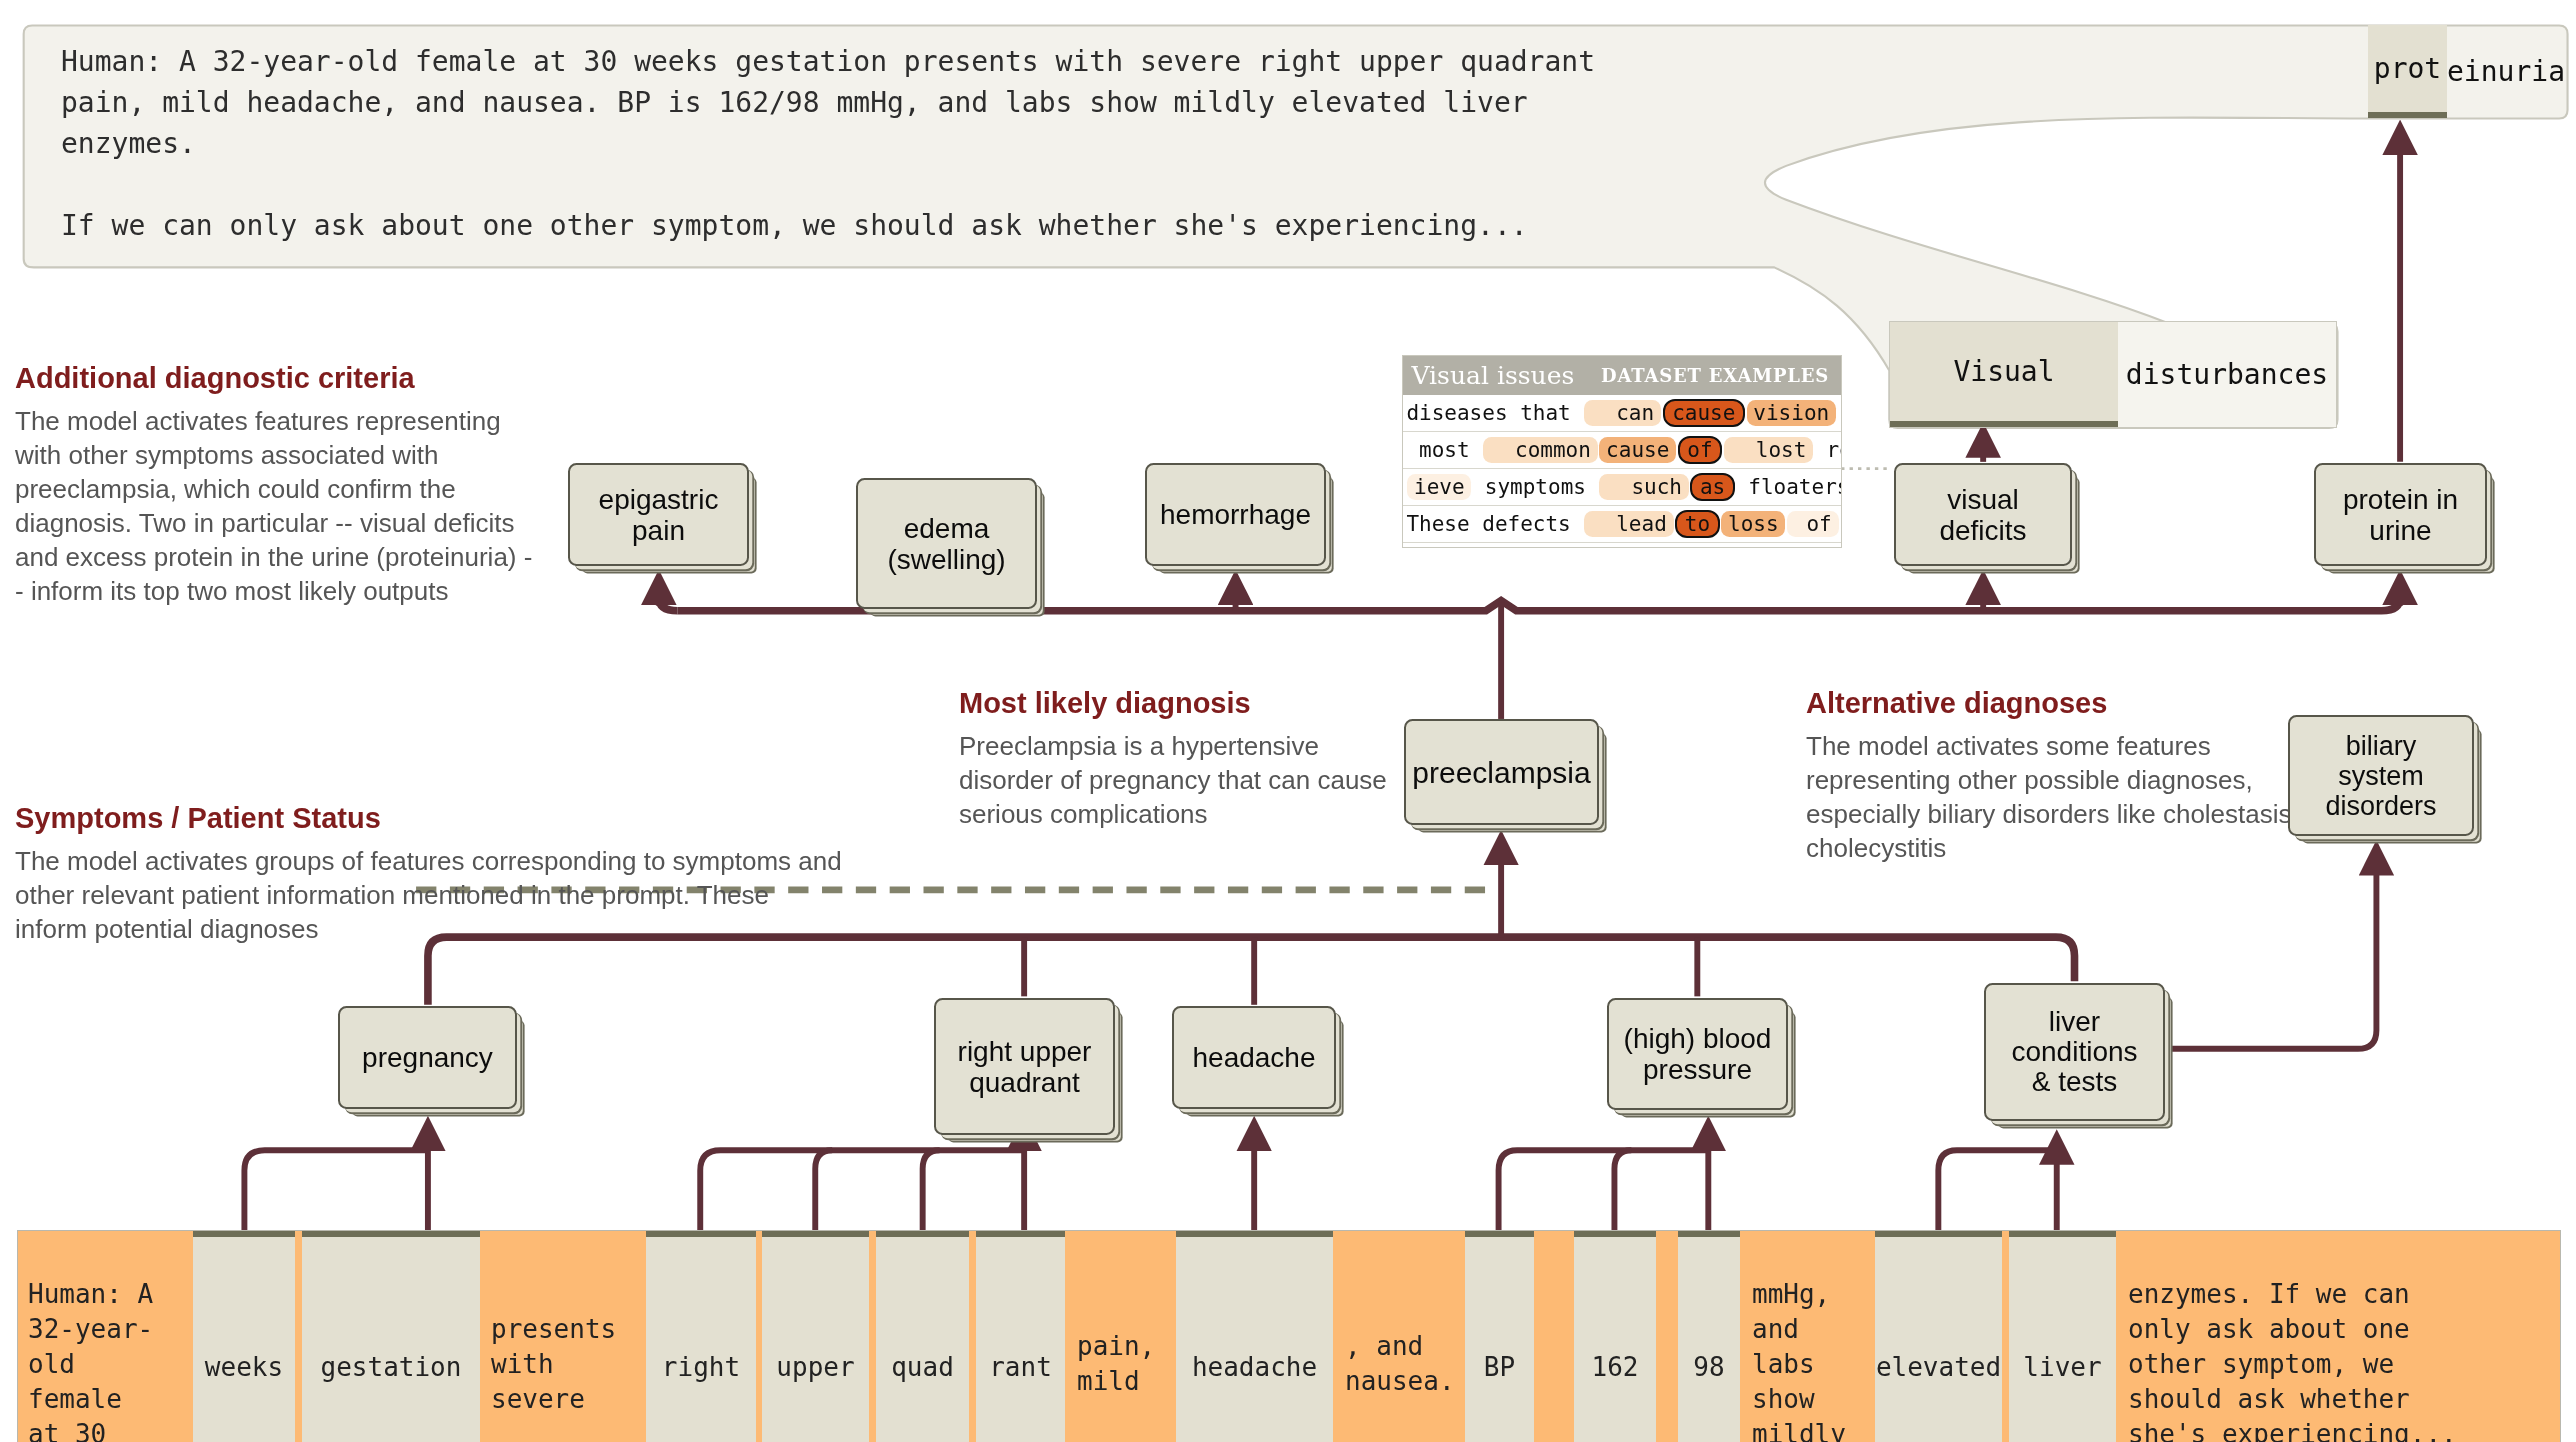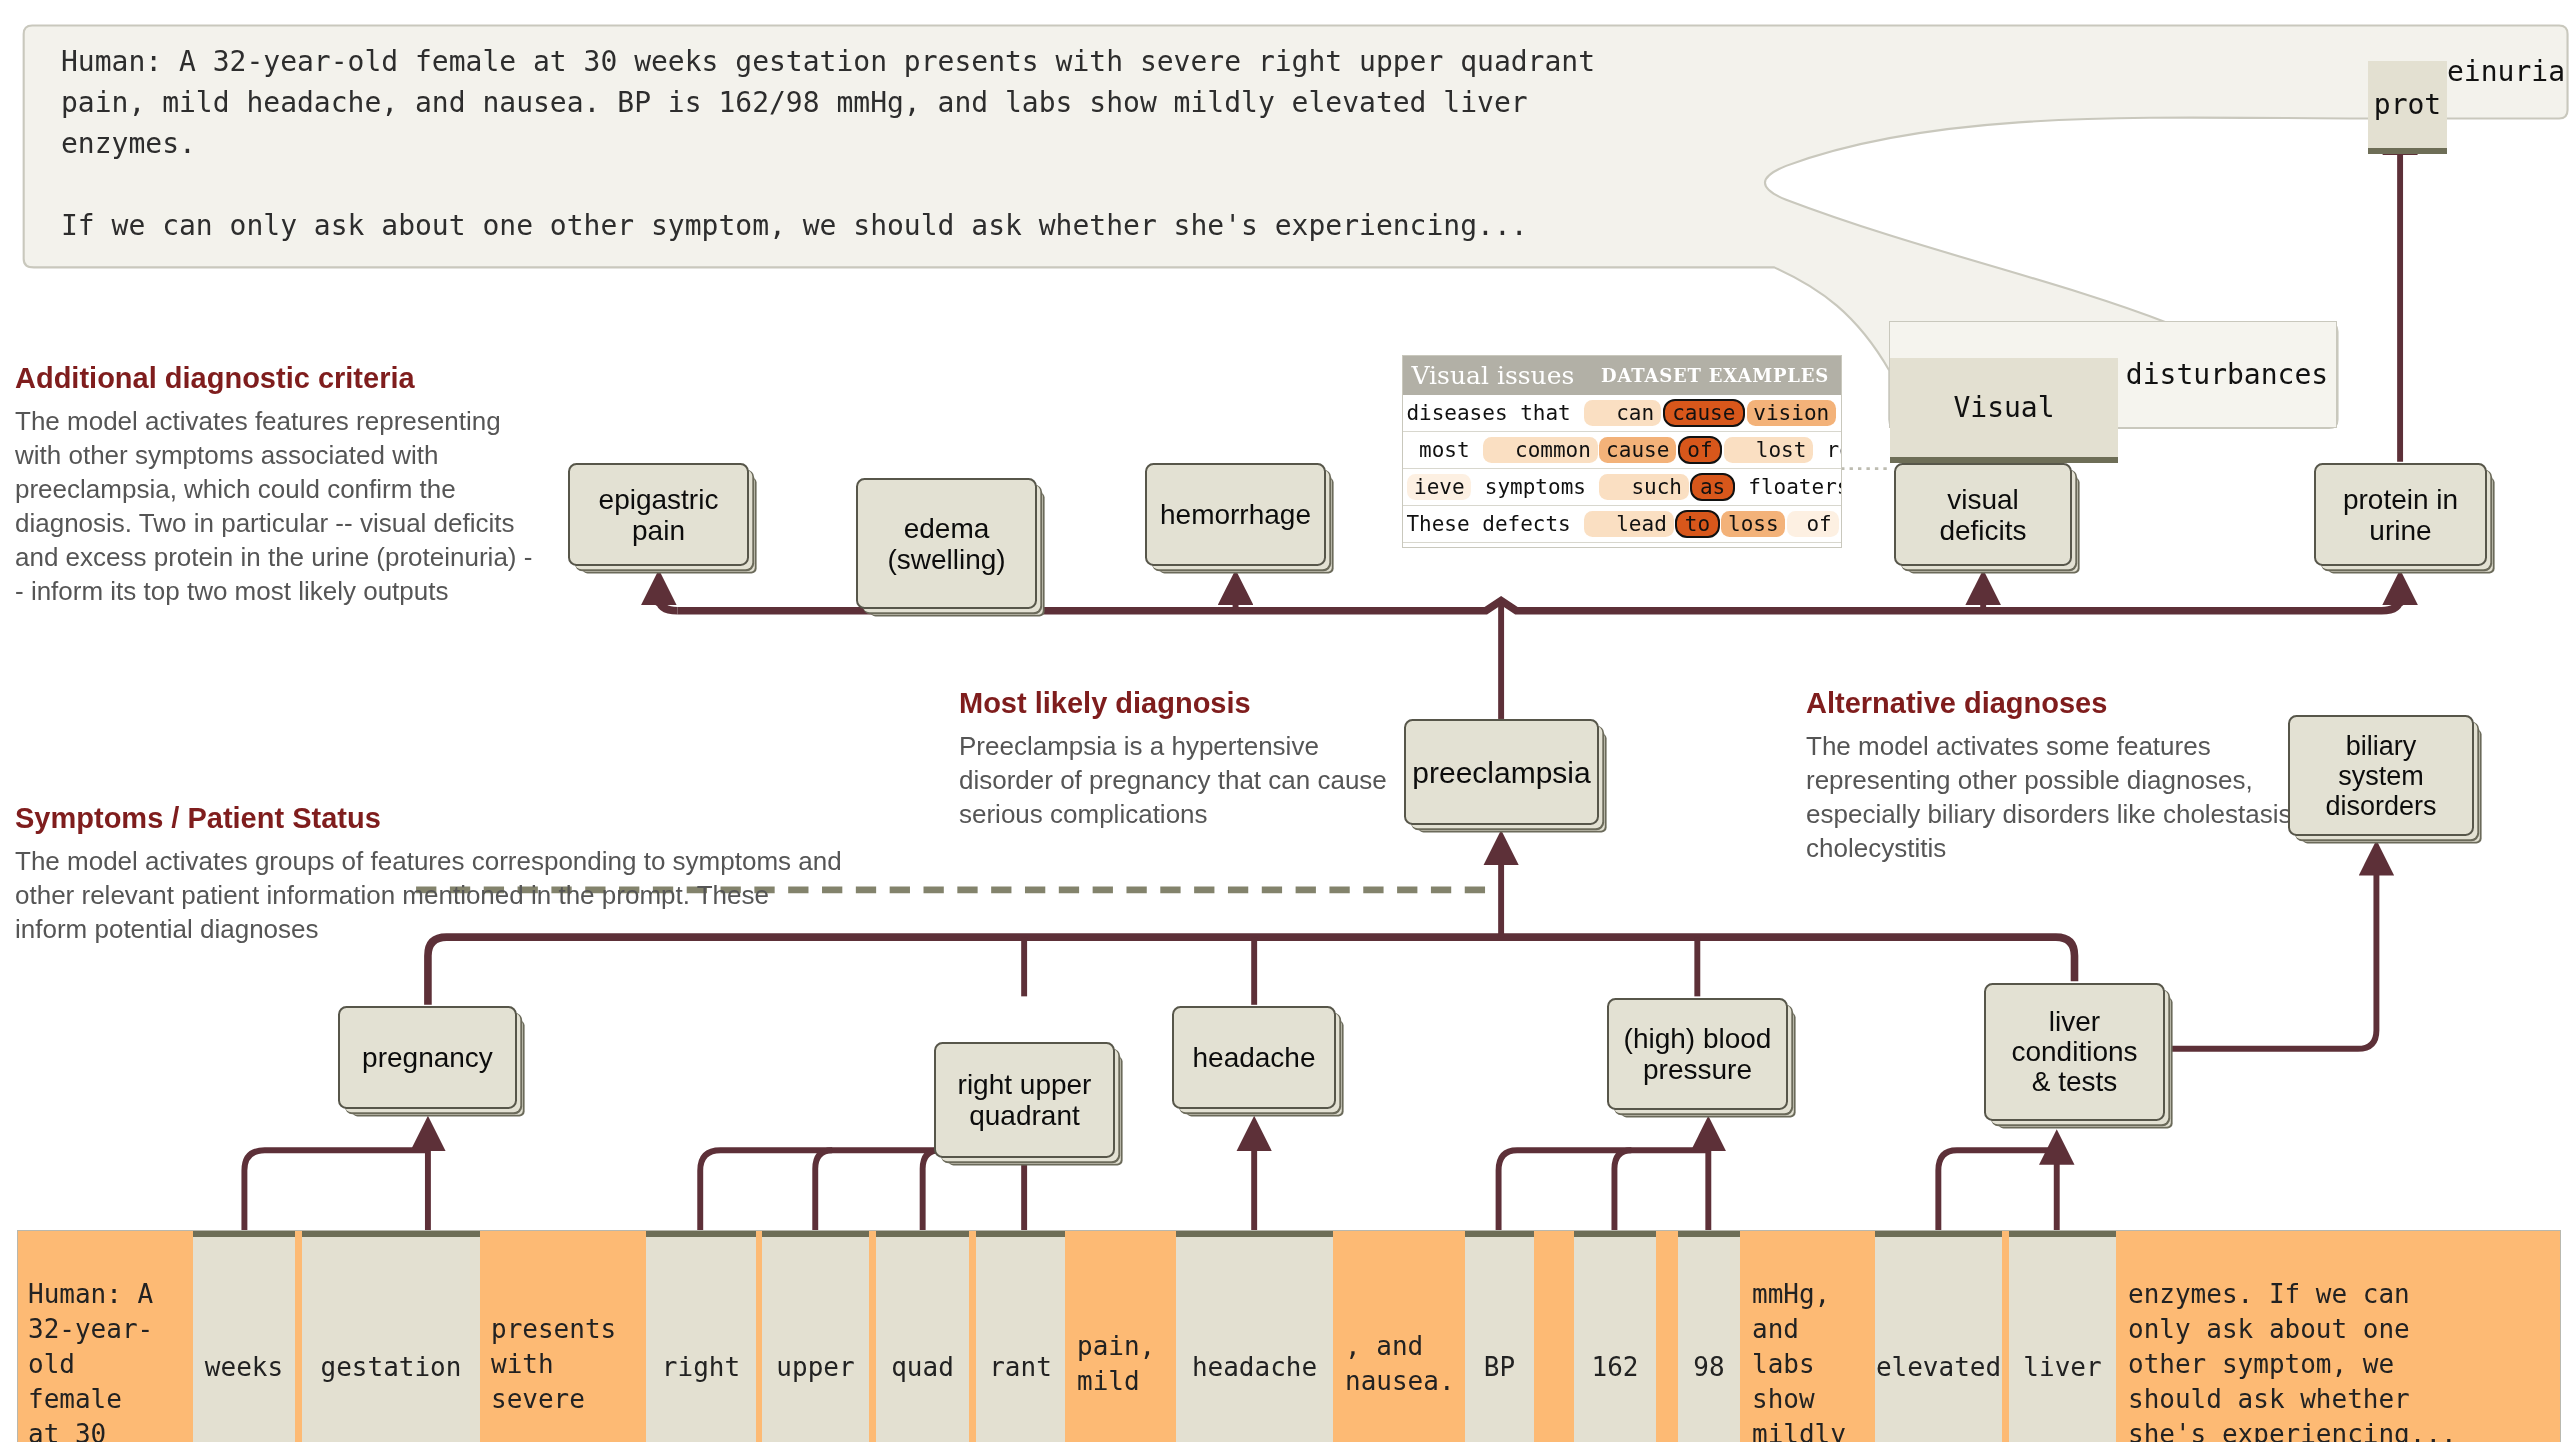--- a/index.html
+++ b/index.html
@@ -6,21 +6,21 @@
   #page{position:relative;width:2576px;height:1443px;background:#fff;overflow:hidden;
         font-family:"Liberation Sans",sans-serif;}
   #wires{position:absolute;left:0;top:0;z-index:1;}
   .mono{font-family:"DejaVu Sans Mono","Liberation Mono",monospace;}
   
   #prompt-text{position:absolute;left:61px;top:41px;z-index:2;font-size:28px;line-height:41px;
      color:#2d2d2d;white-space:pre;}
   
   .outtok{position:absolute;z-index:2;display:flex;align-items:center;justify-content:center;
      font-size:28px;color:#111;}
-  .tok-hl{background:#e3e0d1;border-bottom:6.8px solid #6e6e57;box-sizing:border-box;margin-top:36px;}
+  .tok-hl{background:#e3e0d1;border-bottom:6.8px solid #6e6e57;box-sizing:border-box;}
   #visual-box{position:absolute;left:1889px;top:321px;width:448px;height:107px;z-index:2;
      border:1.7px solid #c9c8bd;box-sizing:border-box;display:flex;background:#f5f4ee;}
   #visual-box .seg{display:flex;align-items:center;justify-content:center;font-size:28px;color:#111;}
   
   .ann{position:absolute;z-index:2;}
   .ann h3{margin:0 0 8.5px 0;font-size:29px;font-weight:bold;color:#7f1d1d;}
   .ann p{margin:0;font-size:26px;line-height:34px;color:#555;}
   
   .node{position:absolute;z-index:3;background:#e3e1d3;border:2.5px solid #57564a;border-radius:8.5px;
      display:flex;align-items:center;justify-content:center;text-align:center;font-size:28px;
@@ -157,21 +157,21 @@
       <div class="node" style="left: 1145px; top: 463px; width: 181px; height: 103px;">hemorrhage</div>
       <div class="node" style="left: 1894px; top: 463px; width: 178px; height: 103px;">visual
 deficits</div>
       <div class="node" style="left: 2314px; top: 463px; width: 173px; height: 103px;">protein in
 urine</div>
       <div class="node" style="left: 1404px; top: 719px; width: 195px; height: 106px; font-size: 30px;">preeclampsia</div>
       <div class="node" style="left: 2288px; top: 715px; width: 186px; height: 121px; font-size: 27px; line-height: 30px;">biliary
 system
 disorders</div>
       <div class="node" style="left: 338px; top: 1006px; width: 179px; height: 103px;">pregnancy</div>
-      <div class="node" style="left: 934px; top: 1042px; width: 181px; height: 116px;">right upper
+      <div class="node" style="left: 934px; top: 998px; width: 181px; height: 137px;">right upper
 quadrant</div>
       <div class="node" style="left: 1172px; top: 1006px; width: 164px; height: 103px;">headache</div>
       <div class="node" style="left: 1607px; top: 998px; width: 181px; height: 112px;">(high) blood
 pressure</div>
       <div class="node" style="left: 1984px; top: 983px; width: 181px; height: 138px; line-height: 30px;">liver
 conditions
 &amp; tests</div>
     </div>
 
   <div id="strip" class="mono">

